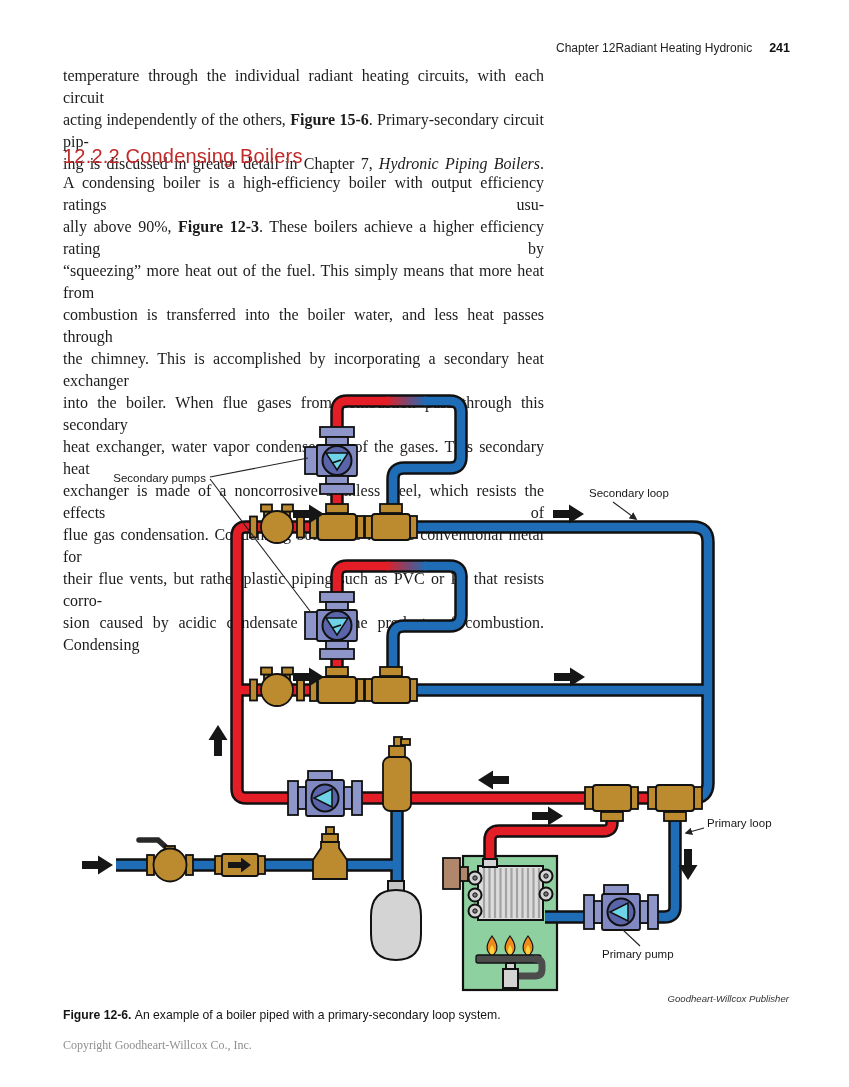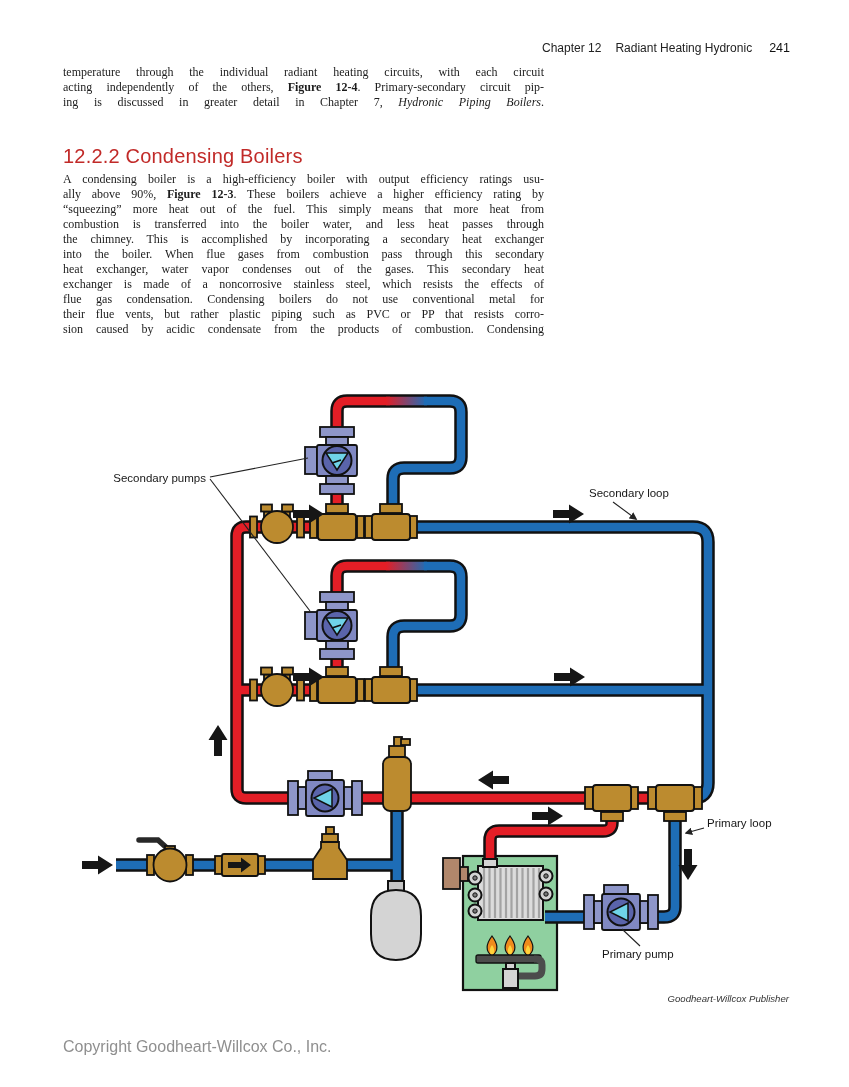--- a/index.html
+++ b/index.html
@@ -1,32 +1,32 @@
 <!DOCTYPE html>
 <html style="--pipe_red: #e31e26; --pipe_blue: #1e6db6; --brass: #bc8b2f; --pump_lav: #8e96c9; --pump_body: #8088c2; --pump_circle: #5a64ab; --pump_cyan: #6fd3e8; --boiler_green: #8fd0a0; --heading_red: #c12a28;"><head>
 <meta charset="utf-8">
 <style>
   html,body{margin:0;padding:0;background:#e8e8e8;}
   .page{position:relative;width:849px;height:1087px;background:#ffffff;margin:0 auto;overflow:hidden;
         font-family:"Liberation Serif",serif;color:#1a1a1a;}
   .hdr{position:absolute;top:41px;left:0;right:59px;text-align:right;
        font-family:"Liberation Sans",sans-serif;font-size:12px;color:#222;}
-  .hdr .chap{margin-right:14px;}
-  .hdr .pnum{font-weight:400;margin-left:17px;font-size:12.5px;color:#111;}
+  .hdr .chap{}
+  .hdr .pnum{font-weight:700;margin-left:17px;font-size:12.5px;color:#111;}
   .para{position:absolute;left:63px;width:481px;white-space:pre-line;text-align:justify;
         -moz-text-align-last:justify;text-align-last:justify;
-        font-size:12px;line-height:15px;color:#1c1c1c;}
+        font-size:16px;line-height:22px;color:#1c1c1c;}
   .p1{top:65px;}
   .p2{top:172px;}
   .sect-head{position:absolute;left:63px;top:145px;font-family:"Liberation Sans",sans-serif;
              font-weight:400;font-size:20px;color:var(--heading_red,#c12a28);letter-spacing:.2px;}
   .caption{position:absolute;left:63px;top:1008px;width:730px;font-family:"Liberation Sans",sans-serif;
            font-size:12.2px;color:#141414;}
-  .copyright{position:absolute;left:63px;top:1038px;font-family:Liberation Sans, sans-serif;
-             font-size:16px;color:#8f8f8f;}
+  .copyright{position:absolute;left:63px;top:1038px;font-family:Liberation Serif, serif;
+             font-size:12px;color:#8f8f8f;}
   .diagram{position:absolute;left:0;top:388px;width:849px;height:620px;}
   
   .po{fill:none;stroke:#111;stroke-width:13.5px;stroke-linejoin:round;}
   .pr{fill:none;stroke:var(--pipe_red,#e31e26);stroke-width:8.5px;stroke-linejoin:round;}
   .pb{fill:none;stroke:var(--pipe_blue,#1e6db6);stroke-width:8.5px;stroke-linejoin:round;}
   .pg{fill:none;stroke:url(#gradRB);stroke-width:8.5px;}
   .br{fill:var(--brass,#bc8b2f);stroke:#111;stroke-width:1.8px;}
   .lv{fill:var(--pump_lav,#8e96c9);stroke:#111;stroke-width:1.8px;}
   .pbx{fill:var(--pump_body,#8088c2);stroke:#111;stroke-width:1.8px;}
   .pc{fill:var(--pump_circle,#5a64ab);stroke:#111;stroke-width:2px;}
@@ -45,21 +45,21 @@
 </head>
 <body>
 
 <div class="page">
 
   <div class="hdr">
     <span class="chap">Chapter 12</span><span>Radiant Heating Hydronic</span><span class="pnum">241</span>
   </div>
 
   <div class="para p1"><span>temperature through the individual radiant heating circuits, with each circuit
-acting independently of the others, </span><span style="font-weight: 700;">Figure 12-4</span><span>. Primary-secondary circuit pip-
+acting independently of the others, </span><span style="font-weight: 700;">Figure 15-6</span><span>. Primary-secondary circuit pip-
 ing is discussed in greater detail in Chapter 7, </span><span style="font-style: italic;">Hydronic Piping Boilers</span><span>.</span></div>
 
   <div class="sect-head">12.2.2 Condensing Boilers</div>
 
   <div class="para p2"><span>A condensing boiler is a high-efficiency boiler with output efficiency ratings usu-
 ally above 90%, </span><span style="font-weight: 700;">Figure 12-3</span><span>. These boilers achieve a higher efficiency rating by
 “squeezing” more heat out of the fuel. This simply means that more heat from
 combustion is transferred into the boiler water, and less heat passes through
 the chimney. This is accomplished by incorporating a secondary heat exchanger
 into the boiler. When flue gases from combustion pass through this secondary
@@ -304,16 +304,17 @@
       <path class="ld" d="M 613 502 L 636 519" marker-end="url(#ah)"></path>
       <text class="lbl" x="589" y="497">Secondary loop</text>
       <path class="ld" d="M 704 828 L 686 833" marker-end="url(#ah)"></path>
       <text class="lbl" x="707" y="827">Primary loop</text>
       <path class="ld" d="M 640 946 L 622 929"></path>
       <text class="lbl" x="602" y="958">Primary pump</text>
       <text class="credit" x="789" y="1002" text-anchor="end">Goodheart-Willcox Publisher</text>
     </g>
   </svg>
 
+  <div class="caption"><span style="font-weight: 700;">Figure 12-6. </span><span>An example of a boiler piped with a primary-secondary loop system.</span></div>
 
   <div class="copyright">Copyright Goodheart-Willcox Co., Inc.</div>
 
 </div>
 
 </body></html>

